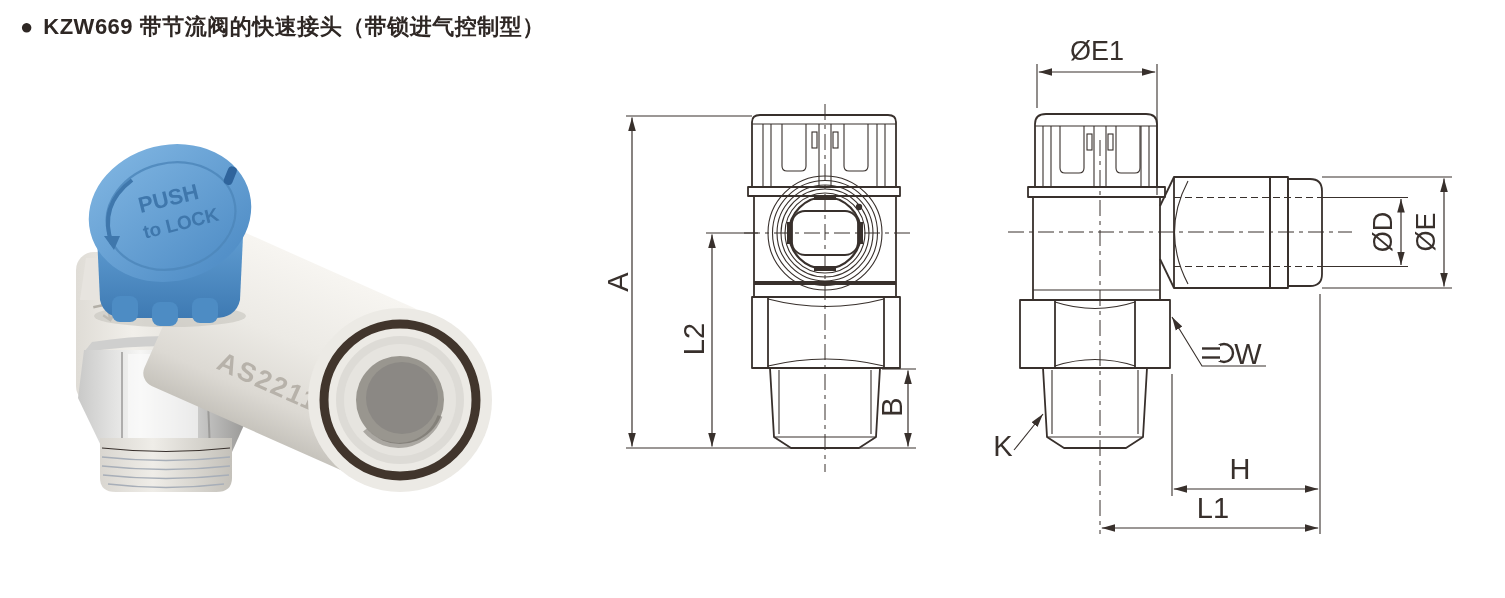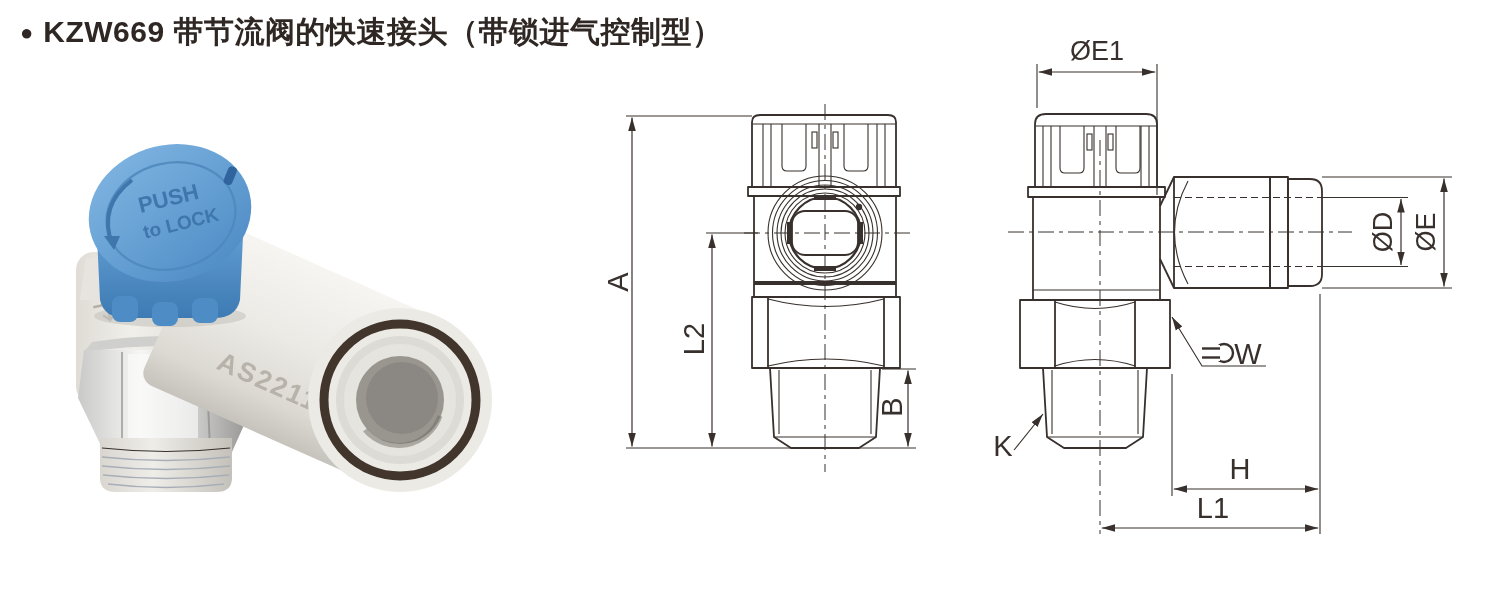--- a/index.html
+++ b/index.html
@@ -1,20 +1,20 @@
 <!DOCTYPE html>
 <html><head>
 <meta charset="utf-8">
 <style>
   html,body{margin:0;padding:0;background:#ffffff;}
   .stage{position:relative;width:1505px;height:598px;background:#fff;overflow:hidden;
          font-family:"Liberation Sans", sans-serif;}
   .titlebar{position:absolute;left:20px;top:12px;display:flex;align-items:center;gap:10px;}
   .titlebar .bullet{font-size:22px;color:#2e2724;line-height:1;}
-  .titlebar h1{margin:0;font-size:30px;font-weight:bold;color:#2e2724;letter-spacing:0.5px;}
+  .titlebar h1{margin:0;font-size:22px;font-weight:bold;color:#2e2724;letter-spacing:0.5px;}
   svg{position:absolute;left:0;top:0;}
   .ol{stroke:#38302c;fill:none;stroke-width:1.8;stroke-linejoin:round;}
   .tl{stroke:#38302c;fill:none;stroke-width:1.1;}
   .bold{stroke:#38302c;fill:none;stroke-width:4.2;}
   .dl{stroke:#38302c;fill:none;stroke-width:1.2;}
   .cl{stroke:#38302c;fill:none;stroke-width:1;stroke-dasharray:16 5 4 5;}
   .hid{stroke:#38302c;fill:none;stroke-width:1.1;stroke-dasharray:7 4;}
   text.dim{font-family:"Liberation Sans",sans-serif;font-size:29px;fill:#38302c;}
   text.dimS{font-family:"Liberation Sans",sans-serif;font-size:27px;fill:#38302c;}
 </style>

